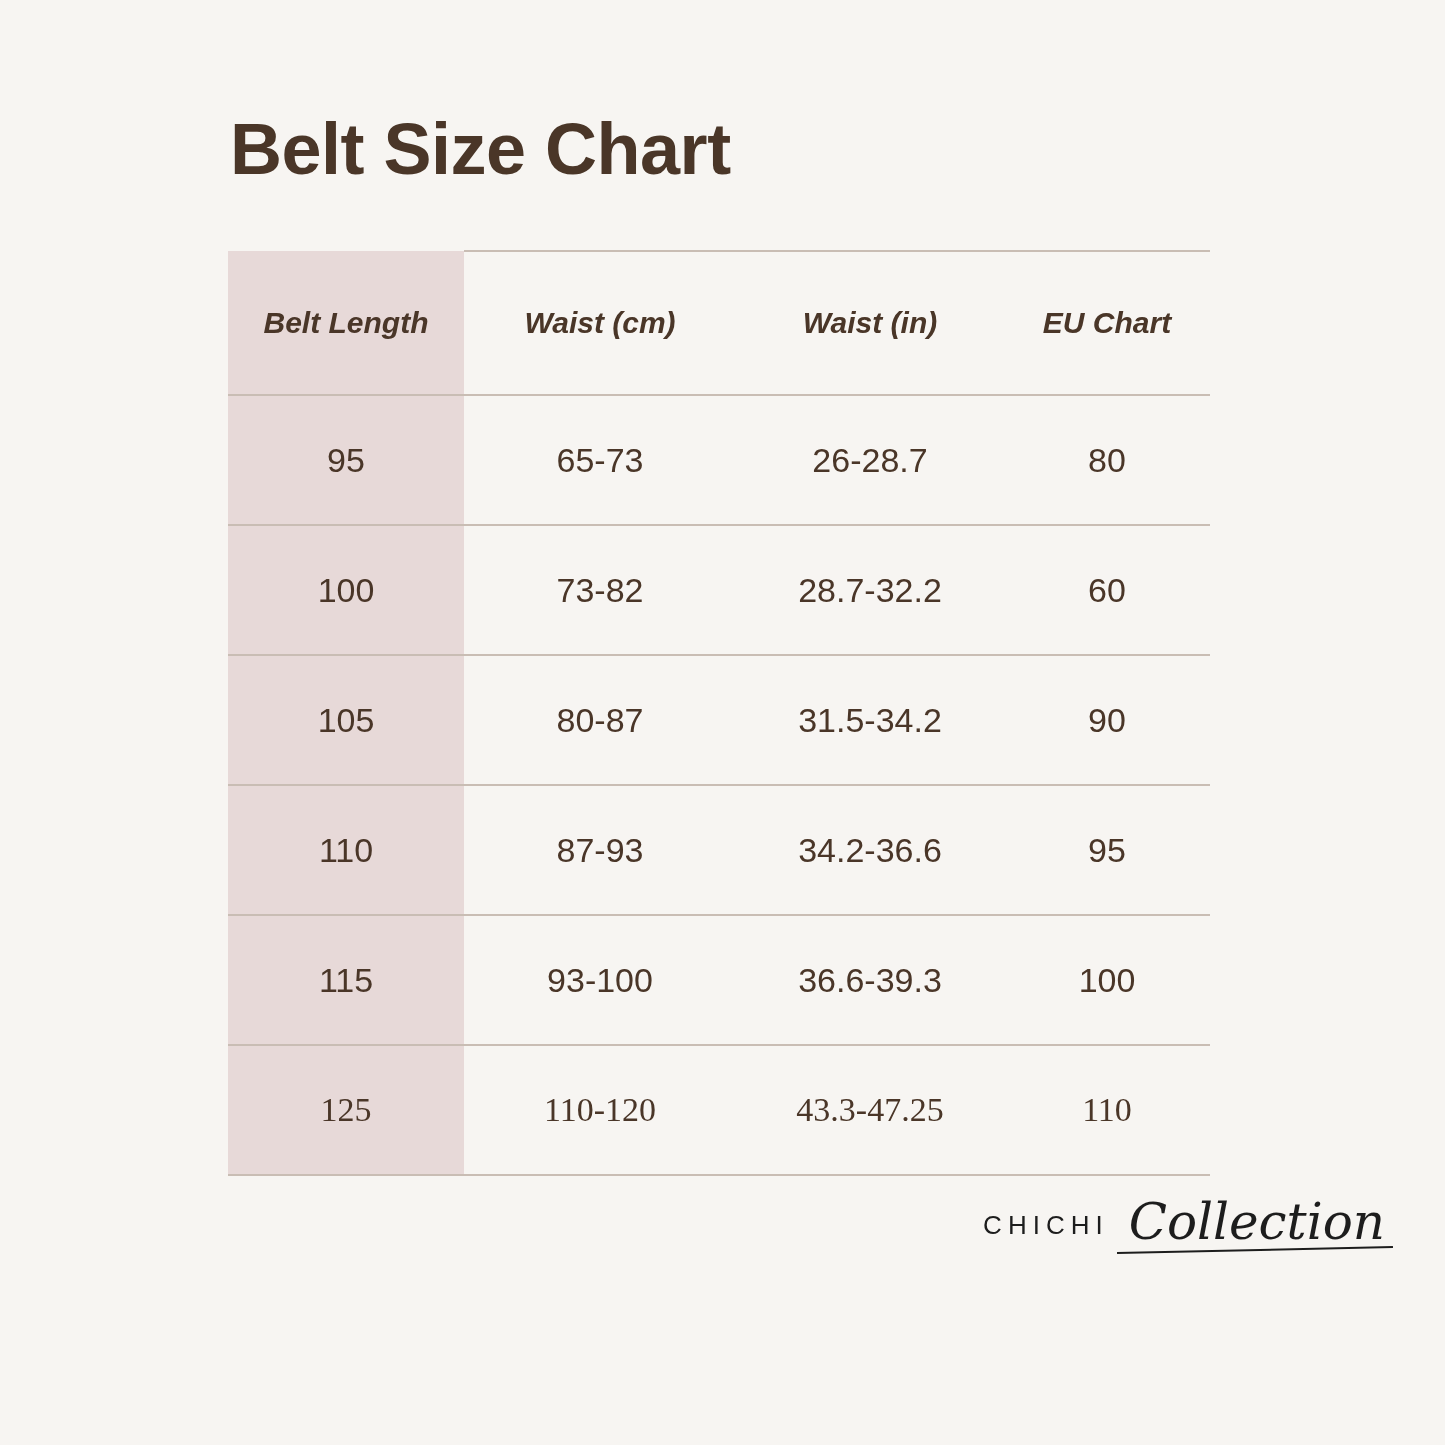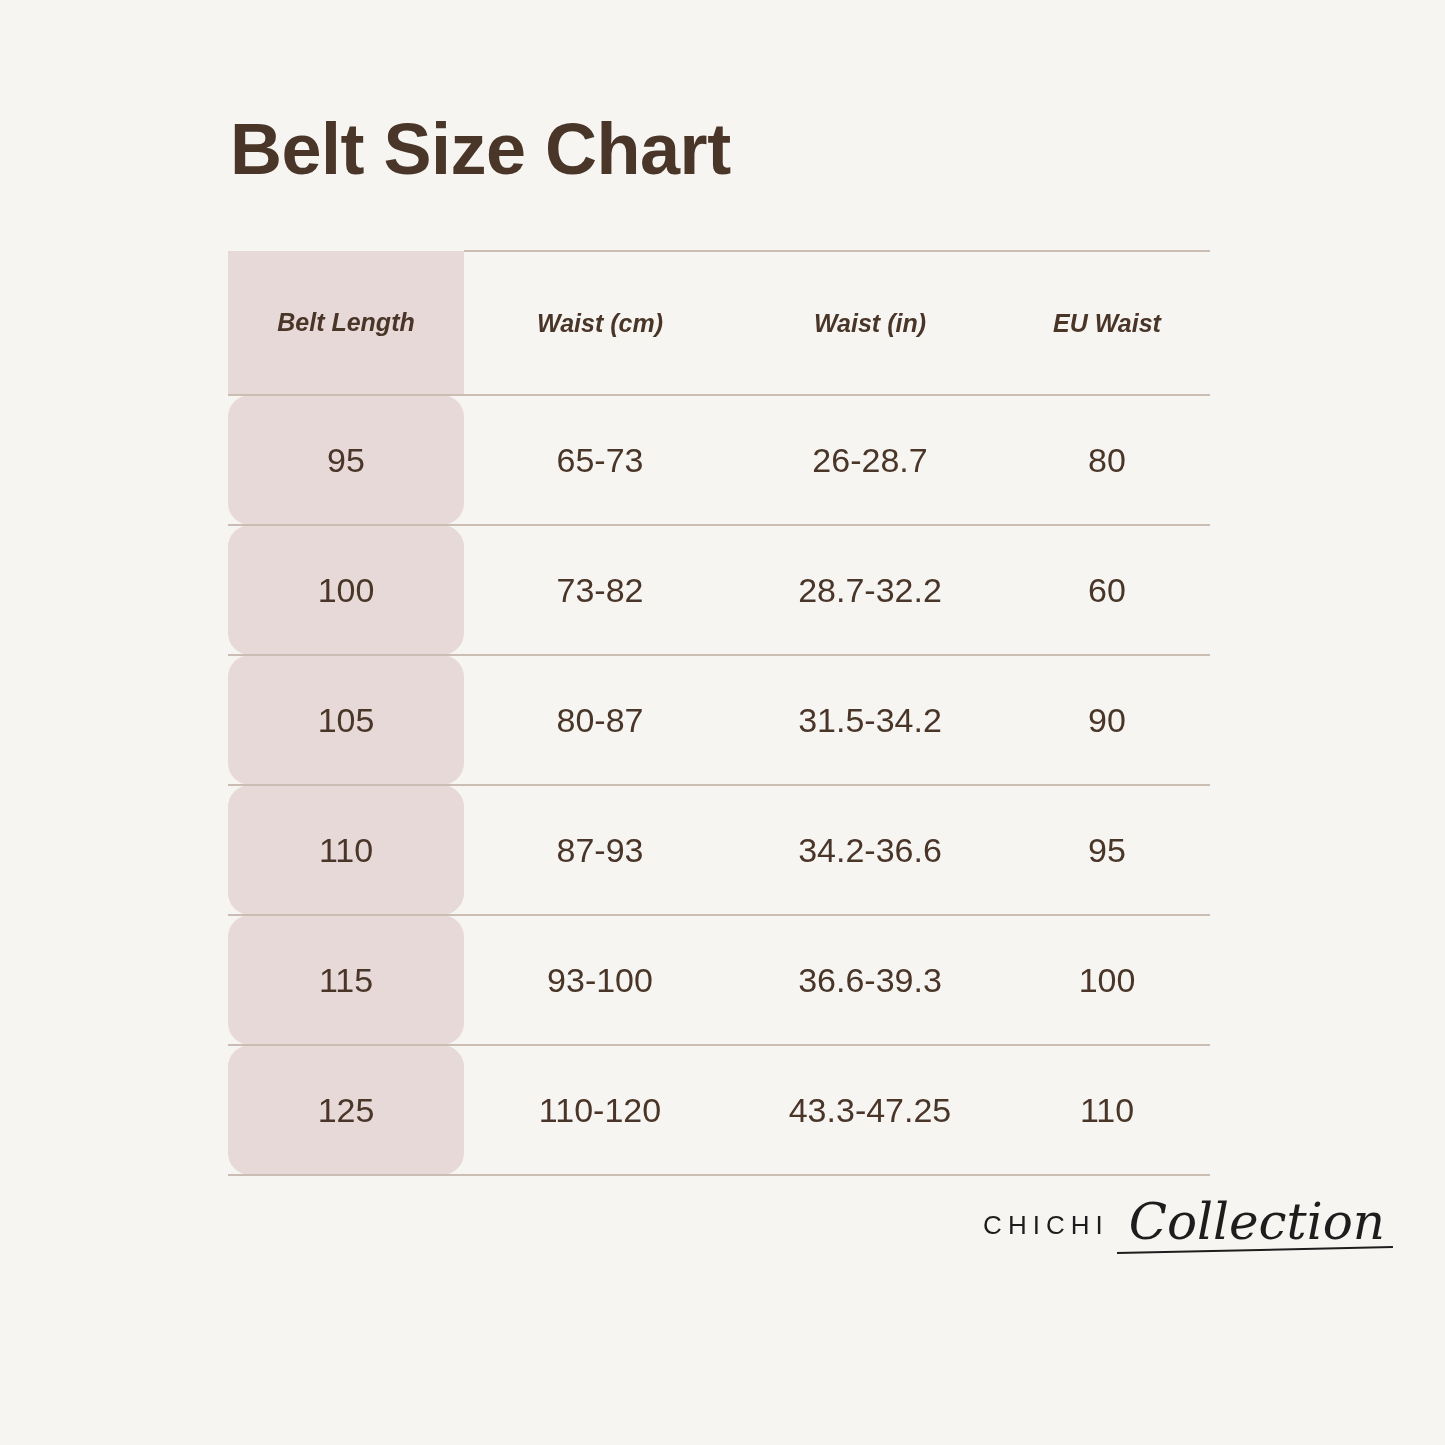--- a/index.html
+++ b/index.html
@@ -48,42 +48,42 @@
 
   table.size-table th,
   table.size-table td {
     text-align: center;
     vertical-align: middle;
     border-bottom: 2px solid #c9bdb4;
     padding: 0;
   }
   thead th {
     height: 142px;
-    font-size: 25px;
+    font-size: 30px;
     font-style: italic;
     font-weight: bold;
     color: #4a3628;
     border-top: 2px solid #c9bdb4;
   }
   thead th.first-col {
     background: #e7d9d8;
     border-top: none;
   }
   tbody td {
     height: 128px;
     font-size: 34px;
     color: #4a3628;
     font-weight: normal;
-    border-radius: 22px;
   }
   tbody td.first-col {
     background: #e7d9d8;
   }
   tbody tr:last-child td {
     border-bottom: 2px solid #c9bdb4;
+    font-family: Liberation Serif, serif;
   }
   .logo {
     position: absolute;
     right: 52px;
     bottom: 48px;
     display: flex;
     align-items: flex-end;
     gap: 20px;
   }
   .logo-mark {
@@ -126,21 +126,21 @@
         <col class="c0">
           <col class="c1">
           <col class="c2">
           <col class="c3">
       </colgroup>
       <thead>
         <tr>
           <th class="first-col">Belt Length</th>
           <th>Waist (cm)</th>
           <th>Waist (in)</th>
-          <th>EU Waist</th>
+          <th>EU Chart</th>
         </tr>
       </thead>
       <tbody>
         <tr>
           <td class="first-col">95</td>
           <td>65-73</td>
           <td>26-28.7</td>
           <td>80</td>
         </tr>
         <tr>

